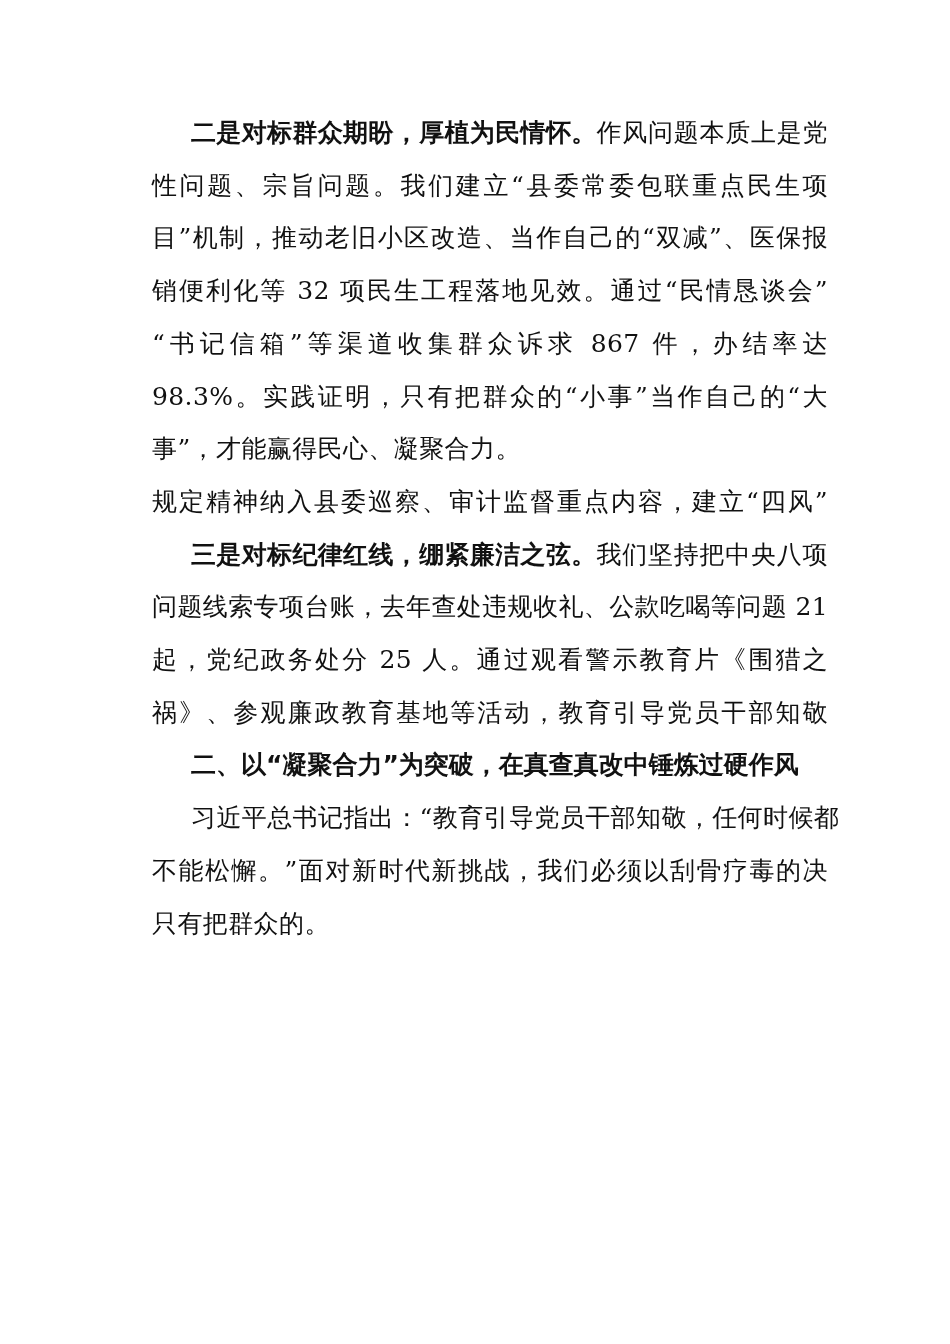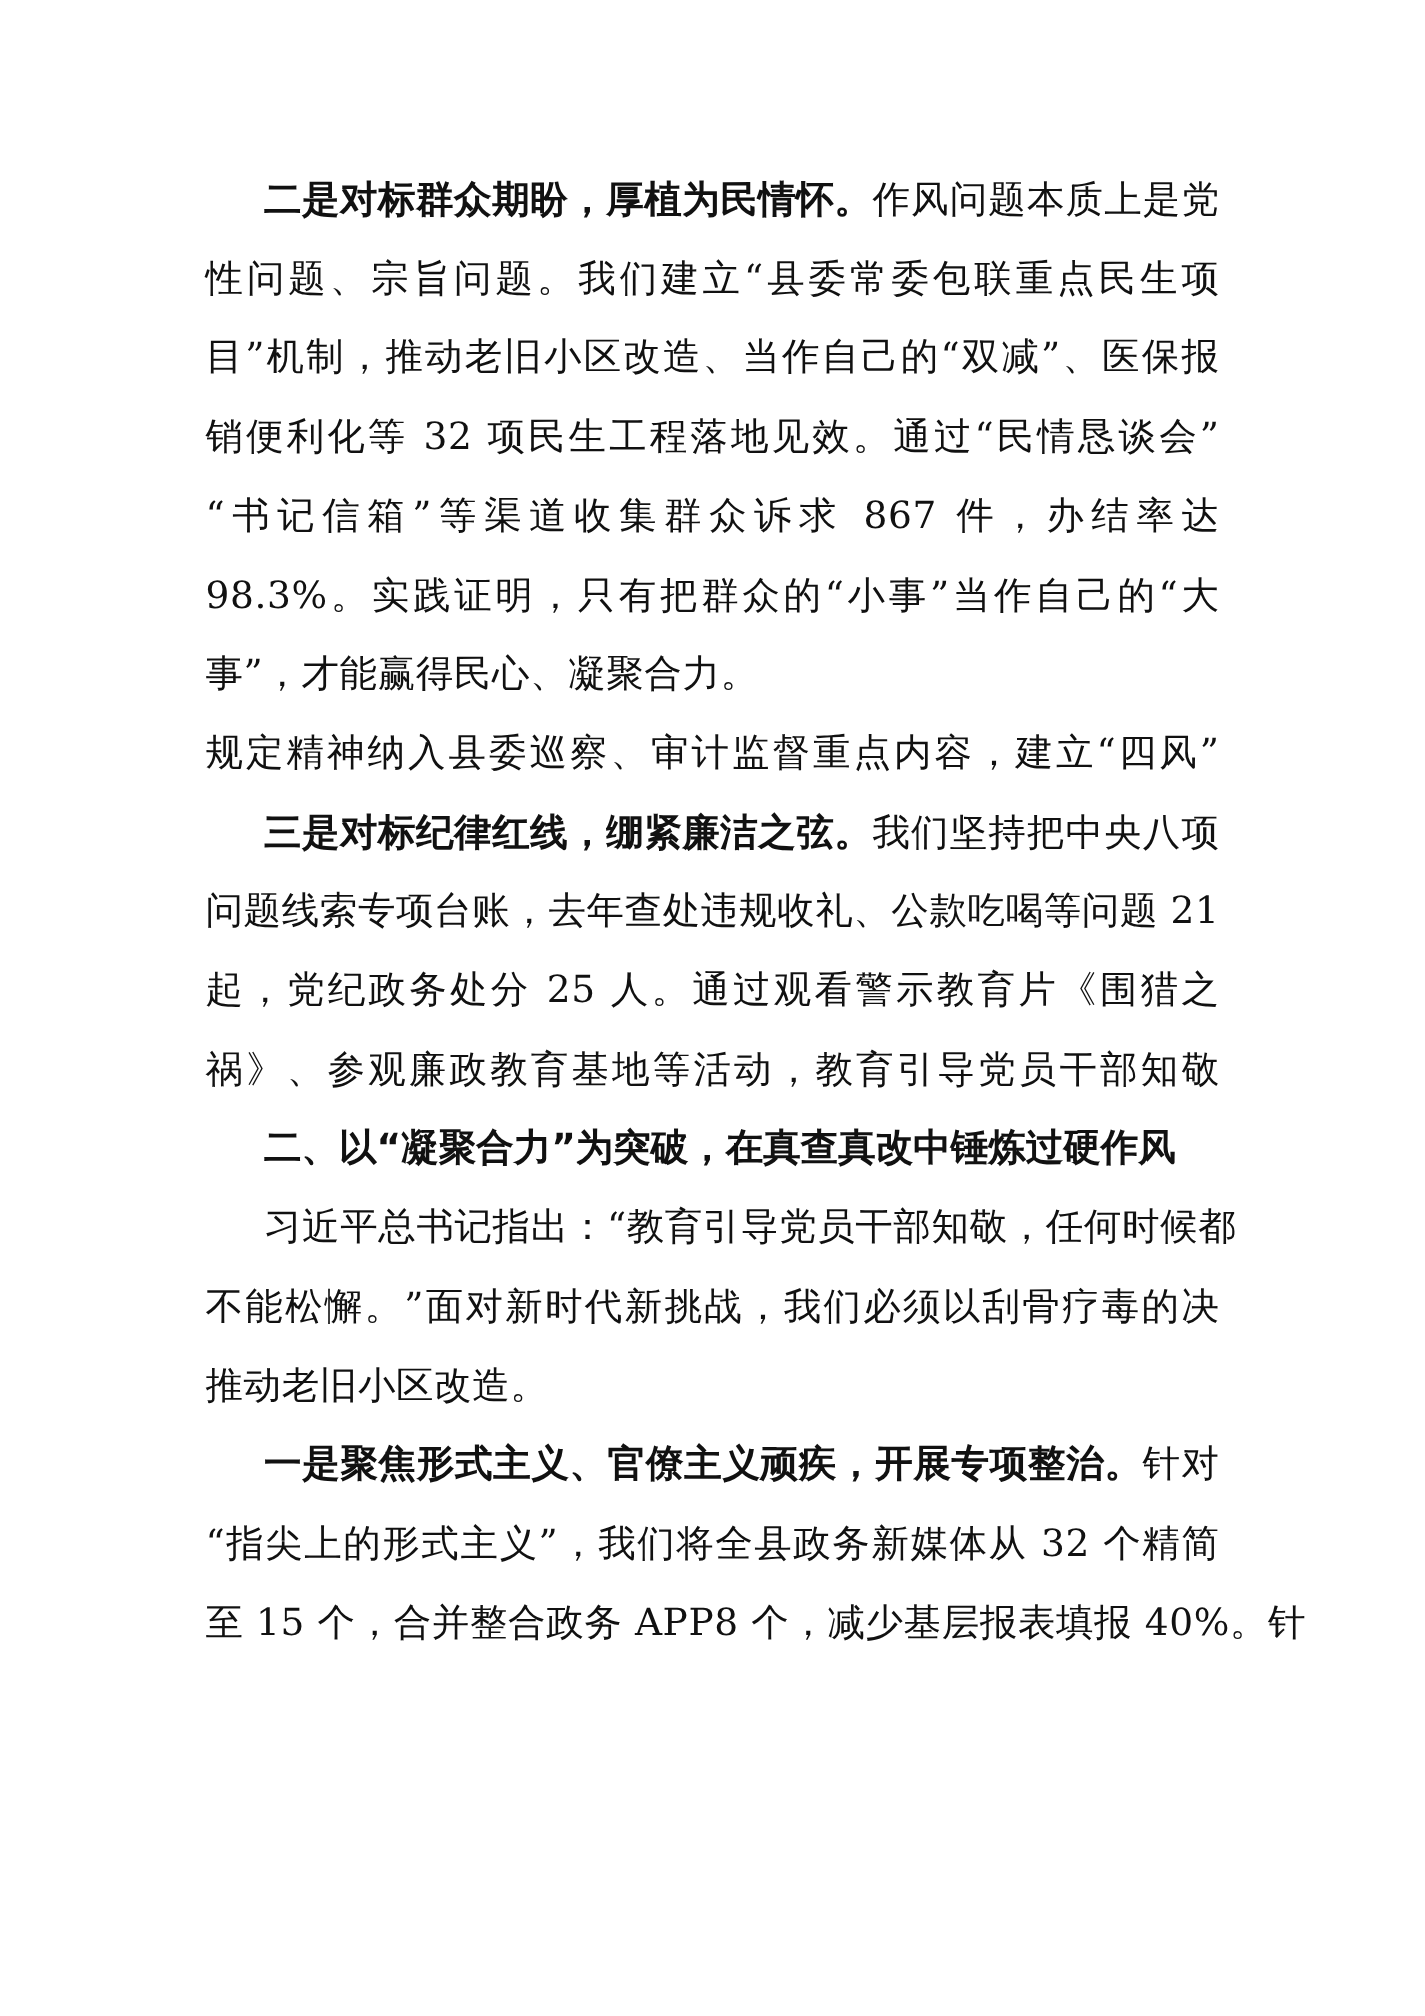--- a/index.html
+++ b/index.html
@@ -10,21 +10,21 @@
   body {
     width: 950px;
     height: 1344px;
     position: relative;
     overflow: hidden;
     font-family: "DejaVu Serif", "Liberation Serif", serif;
     color: #111111;
   }
   .page {
     position: absolute;
-    left: 137px;
+    left: 152px;
     top: 107px;
     width: 676px;
   }
   .para {
     margin: 0;
     font-size: 25px;
     line-height: 52.7px;
     text-align: justify;
     text-justify: inter-character;
     letter-spacing: 0.4px;
@@ -77,22 +77,17 @@
     <span class="line">问题线索专项台账，去年查处违规收礼、公款吃喝等问题 21</span>
     <span class="line">起，党纪政务处分 25 人。通过观看警示教育片《围猎之</span>
     <span class="line">祸》、参观廉政教育基地等活动，教育引导党员干部知敬</span>
   </div>
 
   <div class="heading">二、以“凝聚合力”为突破，在真查真改中锤炼过硬作风</div>
 
   <div class="para">
     <span class="line first">习近平总书记指出：“教育引导党员干部知敬，任何时候都</span>
     <span class="line">不能松懈。”面对新时代新挑战，我们必须以刮骨疗毒的决</span>
-    <span class="line last">推动老旧小区改造。</span>
+    <span class="line last">只有把群众的。</span>
   </div>
 
-  <div class="para">
-    <span class="line first"><span class="bold">一是聚焦形式主义、官僚主义顽疾，开展专项整治。</span><span>针对</span></span>
-    <span class="line">“指尖上的形式主义”，我们将全县政务新媒体从 32 个精简</span>
-    <span class="line">至 15 个，合并整合政务 APP8 个，减少基层报表填报 40%。针</span>
-  </div>
 
 </div>
 
 </body></html>

